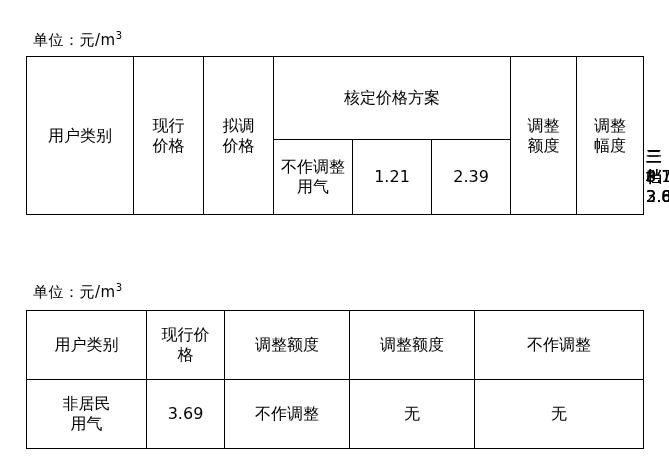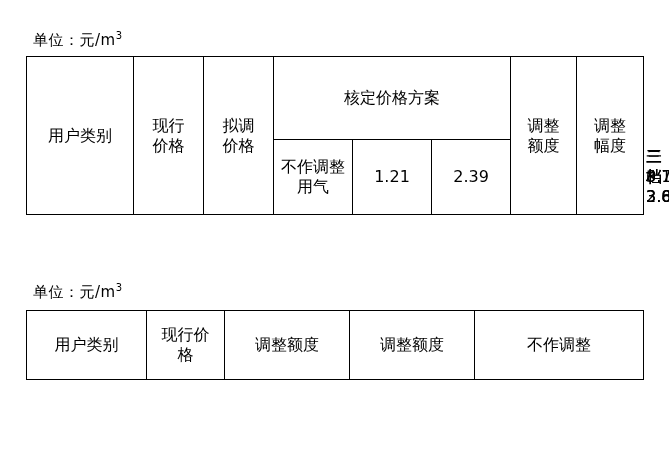--- a/index.html
+++ b/index.html
@@ -131,16 +131,24 @@
     </colgroup>
     <tbody>
       <tr>
         <td class="h2row">用户类别</td>
         <td class="h2row" style="white-space:pre-line">现行价
 格</td>
         <td class="h2row">调整额度</td>
         <td class="h2row">调整额度</td>
         <td class="h2row">不作调整</td>
       </tr>
+      <tr>
+        <td class="r2row" style="white-space:pre-line">非居民
+用气</td>
+        <td class="r2row num">3.69</td>
+        <td class="r2row">不作调整</td>
+        <td class="r2row">无</td>
+        <td class="r2row">无</td>
+      </tr>
     </tbody>
   </table>
 
 </div>
 
 </body></html>

